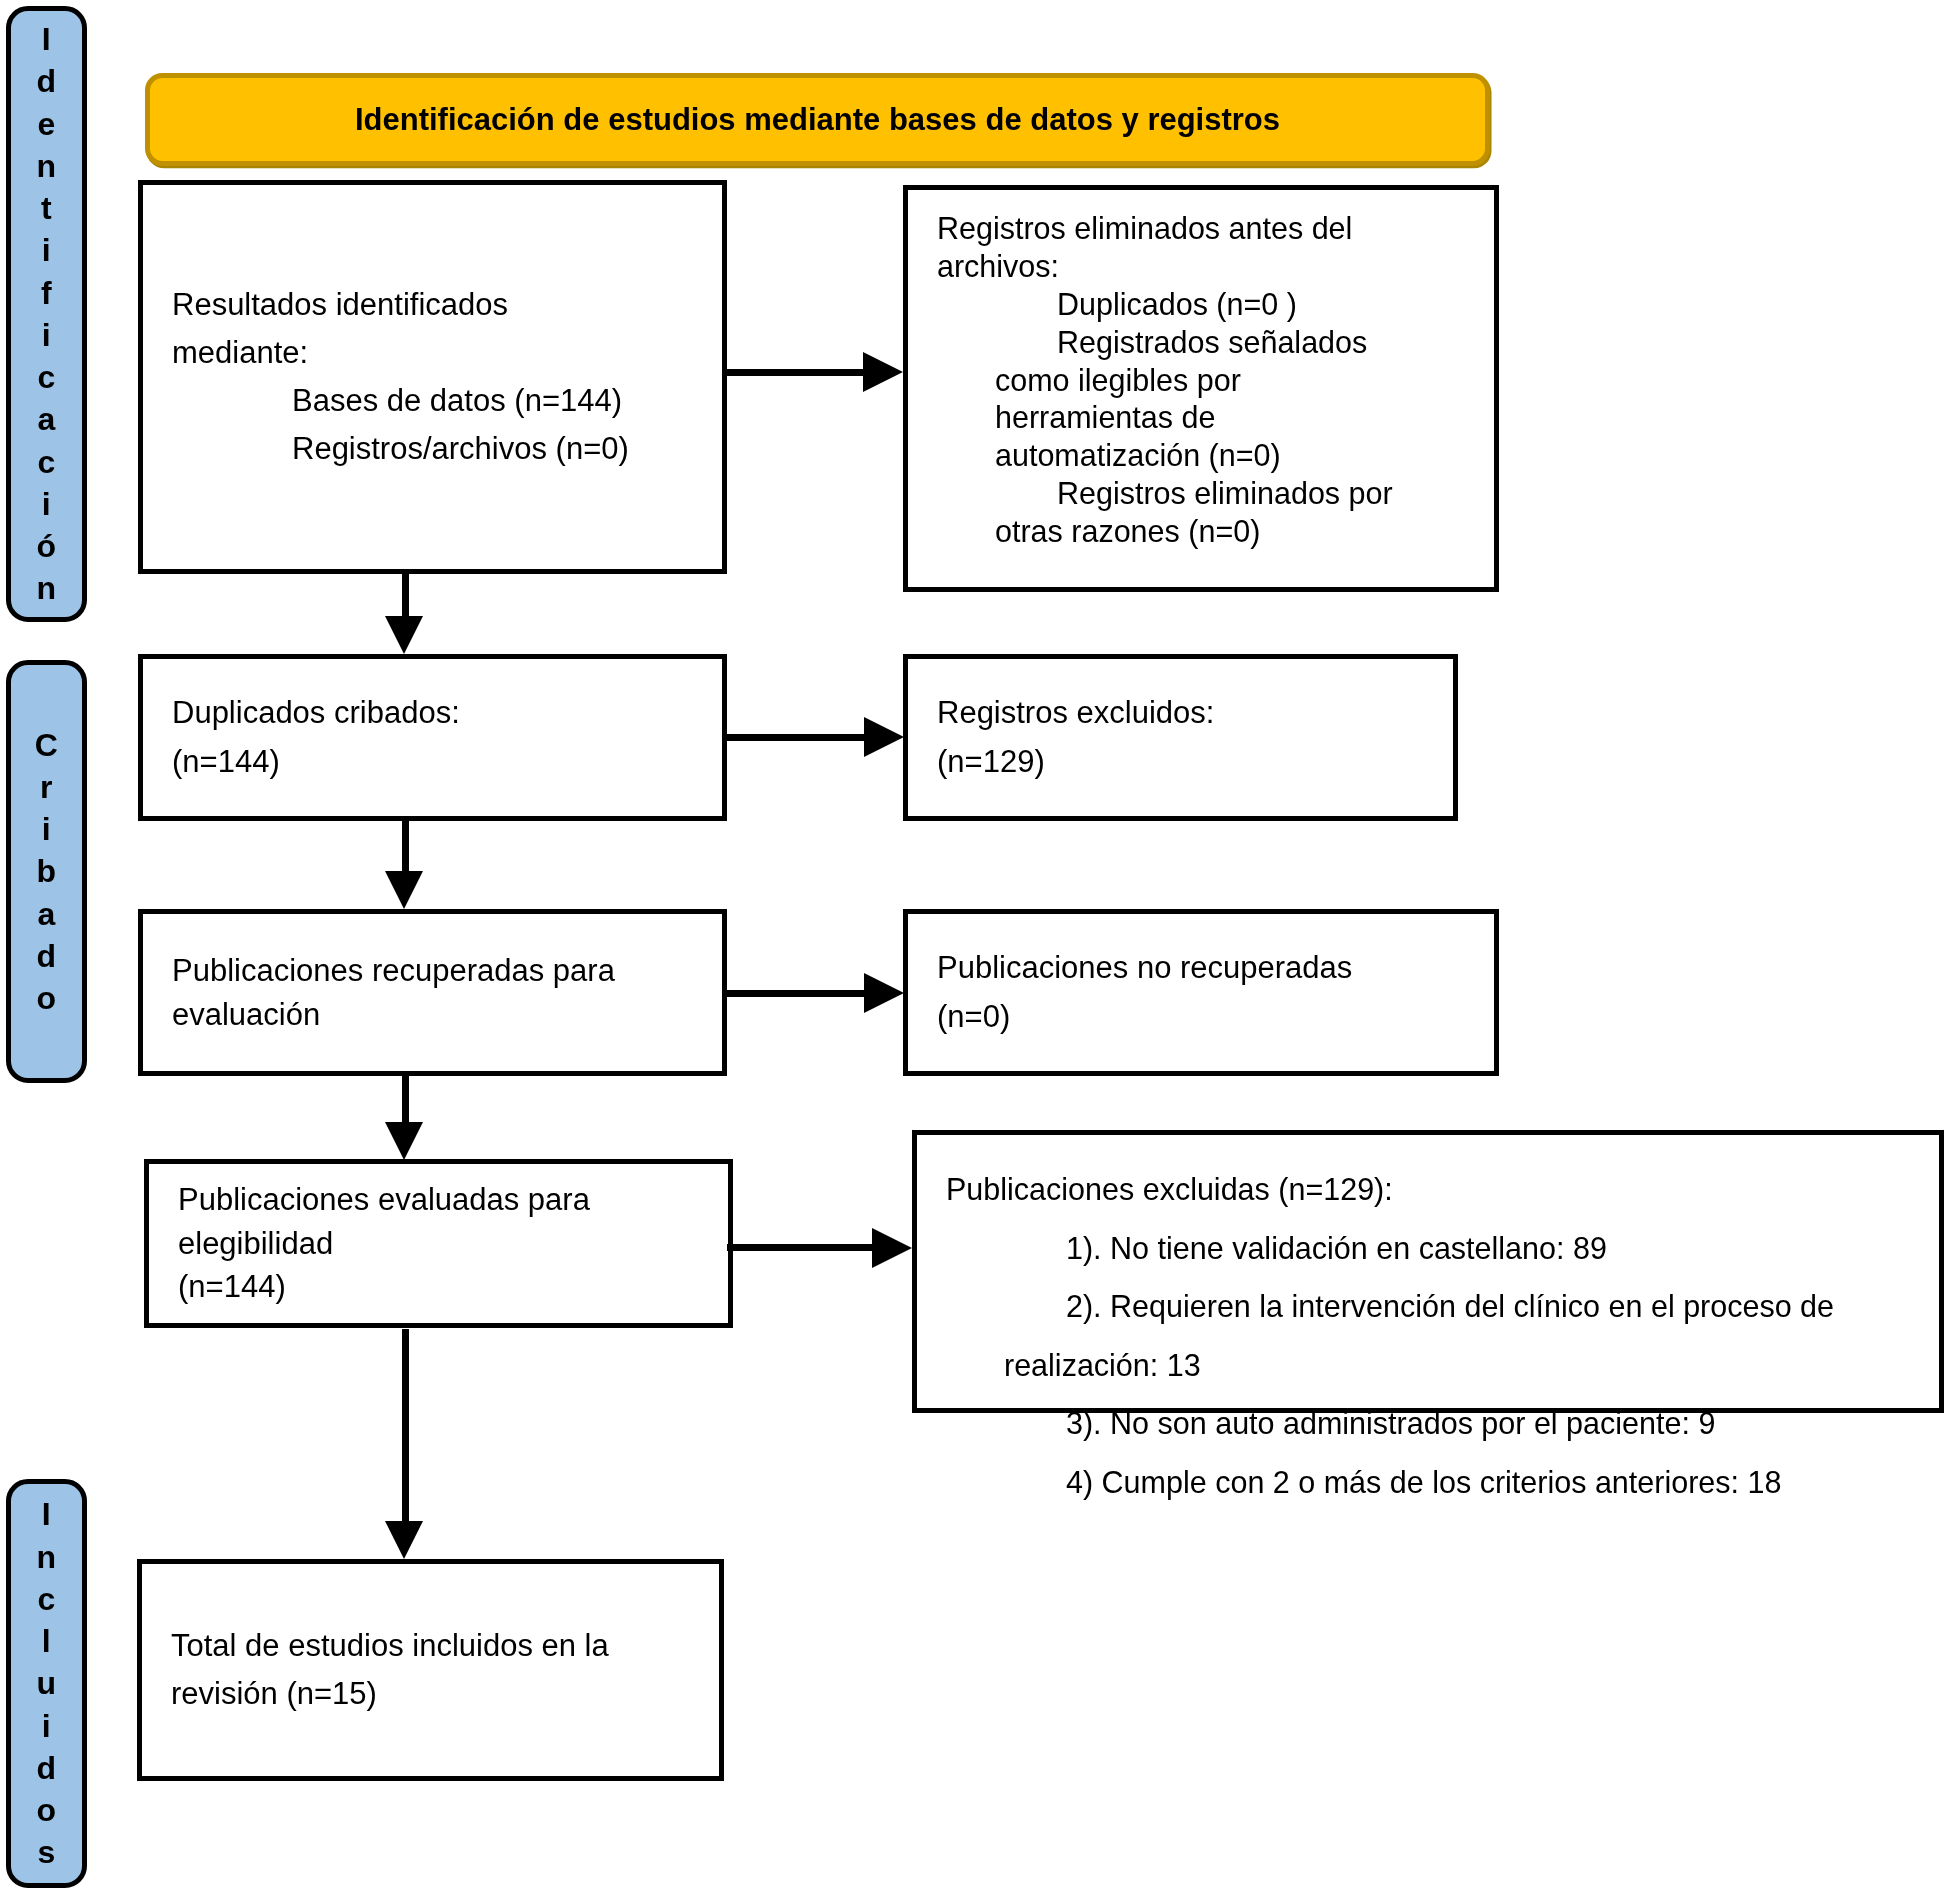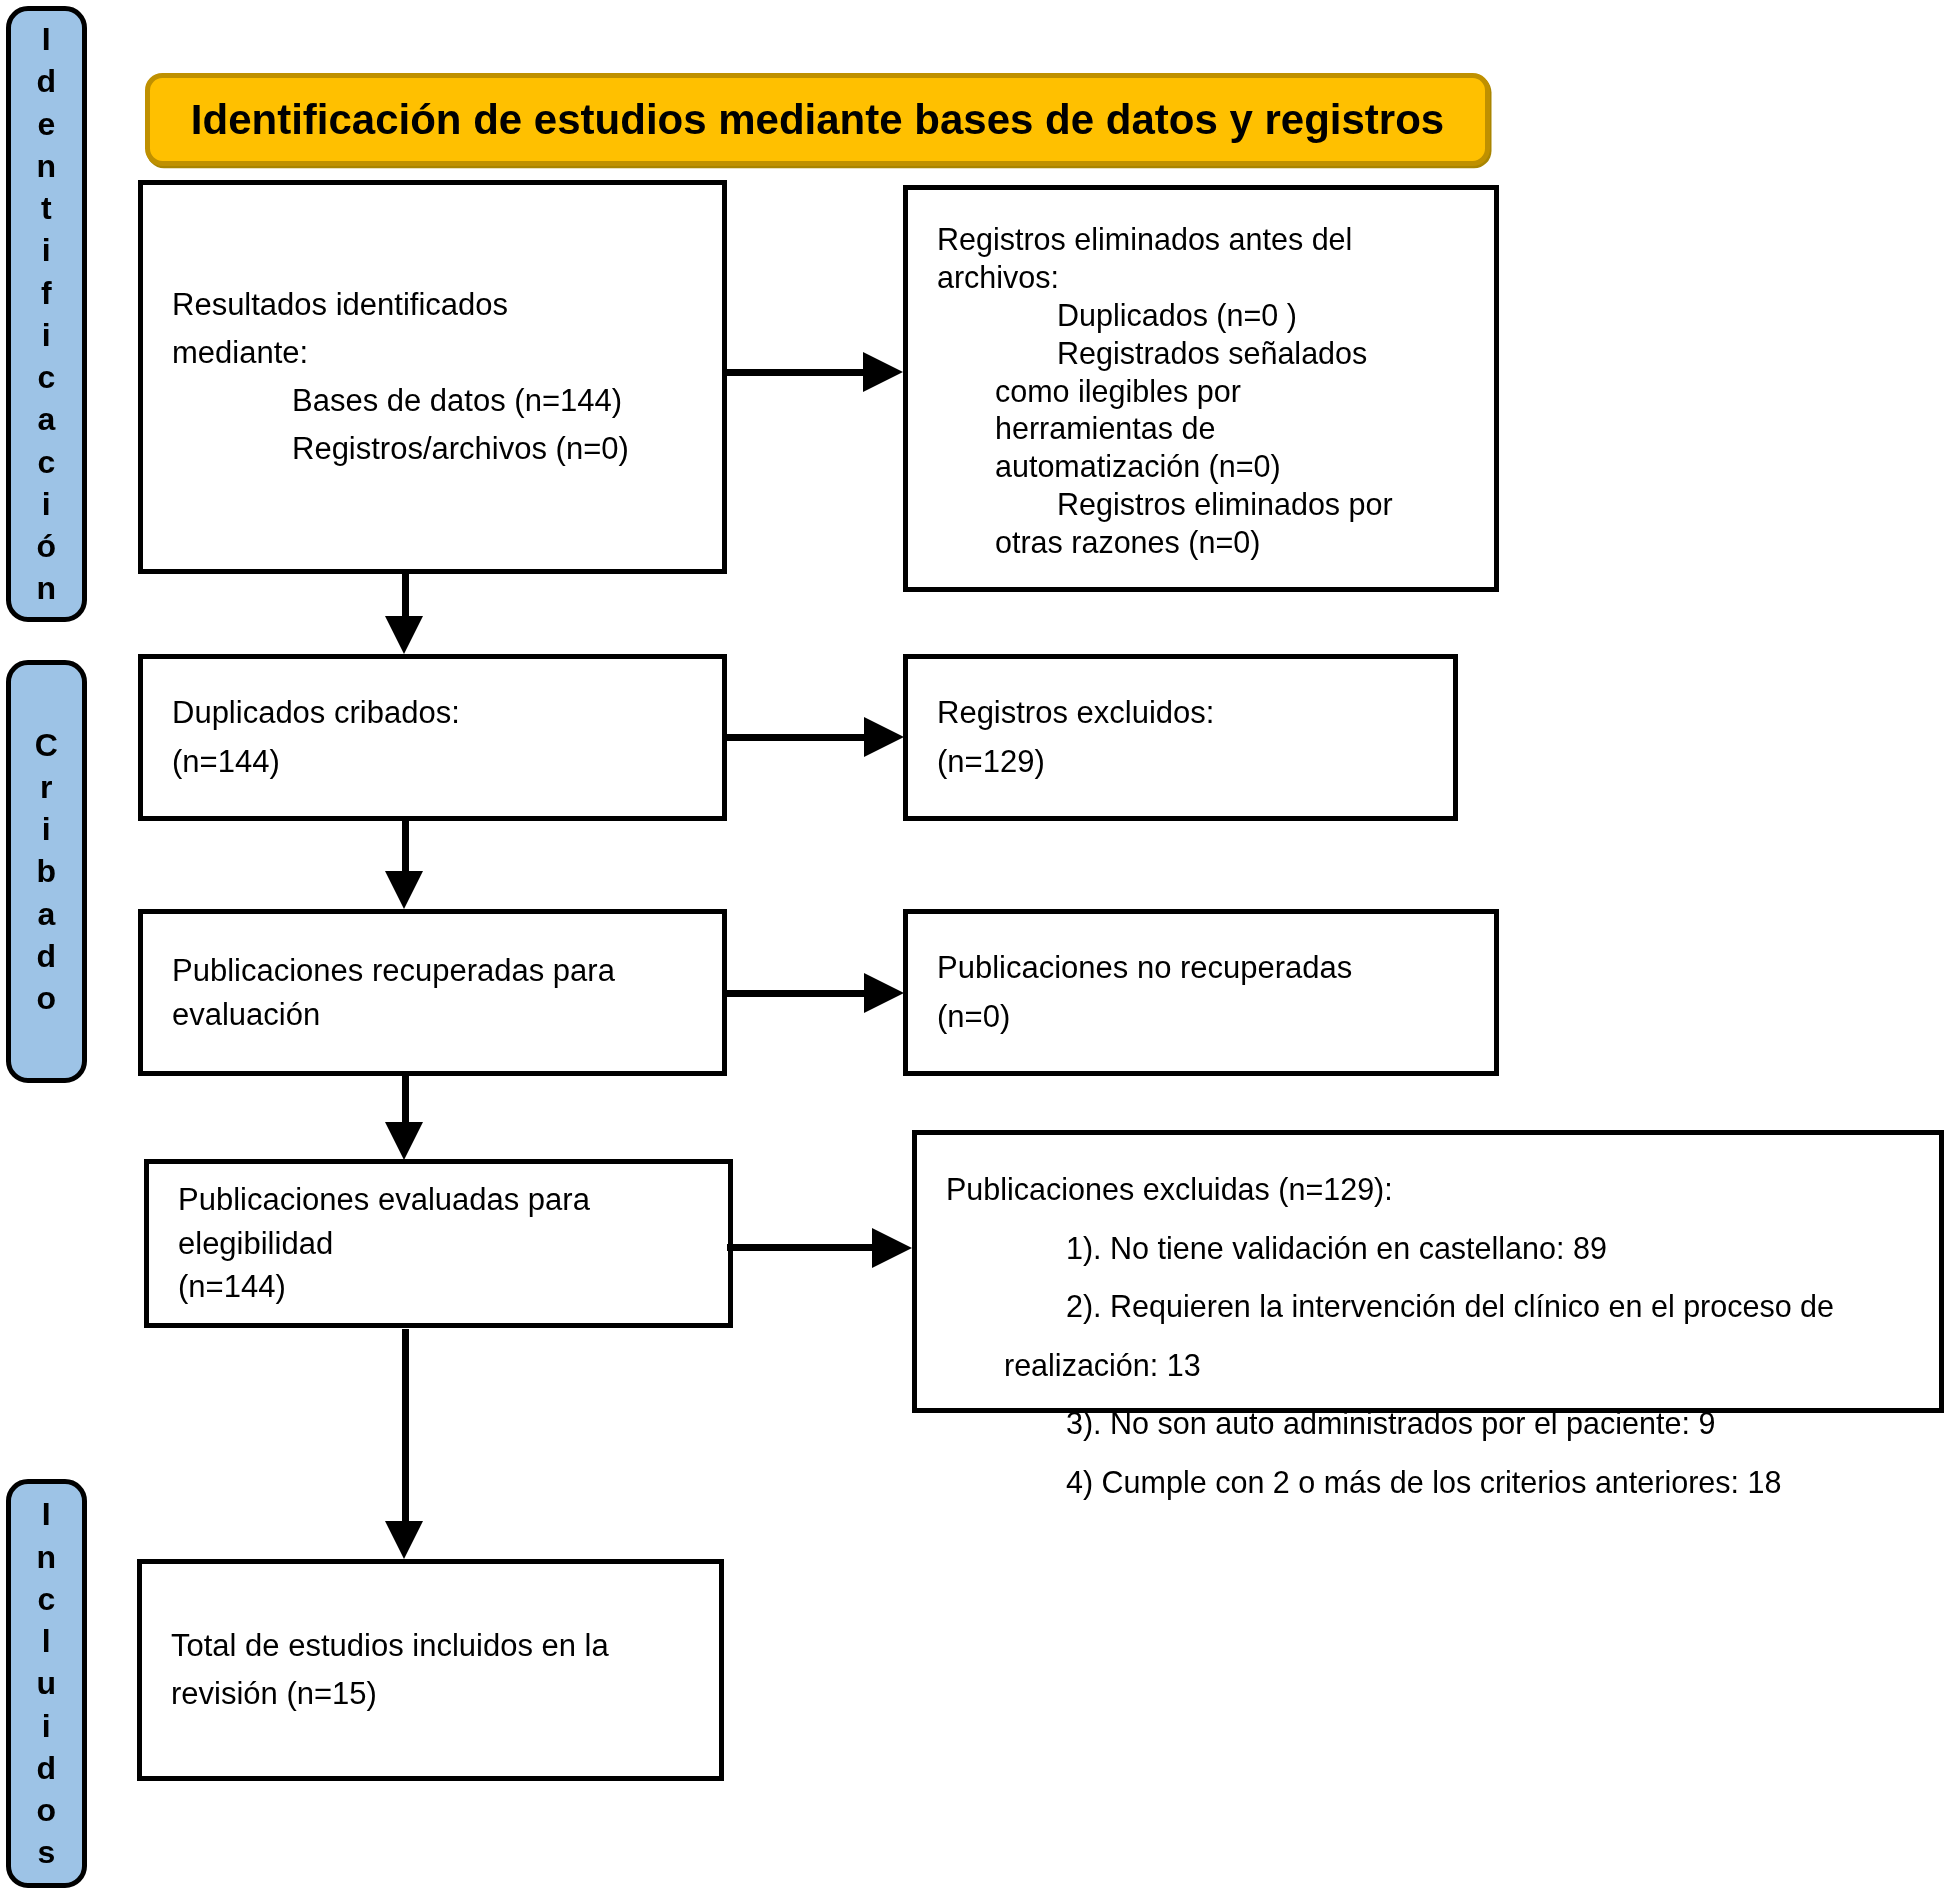--- a/index.html
+++ b/index.html
@@ -18,37 +18,37 @@
   .vertical{white-space:pre-line;}
   #stage-identification{top:5.8px;height:616px;}
   #stage-screening{top:660px;height:423px;}
   #stage-included{top:1479px;height:409px;}
   
   .banner{
     position:absolute;left:145px;top:73px;width:1345px;height:93px;
     background:#FFC000;border:5.1px solid #BF9000;border-radius:17.4px;
     box-sizing:border-box;
     display:flex;align-items:center;justify-content:center;
-    font-weight:bold;font-size:42px;
+    font-weight:bold;font-size:31px;
     box-shadow:1.5px 2.2px 0 #a98500;
   }
   
   .fbox{
     position:absolute;background:#fff;border:5.8px solid #000;
     box-sizing:border-box;
     display:flex;flex-direction:column;justify-content:center;
     padding:14.5px 22px 14.5px 29px;
     font-size:31px;line-height:1.55;
   }
   .fbox .line{white-space:nowrap;}
   .ind0{margin-left:0;}
   .ind1{margin-left:58px;}
   .ind2{margin-left:120px;}
   #box-identified{left:138px;top:180px;width:589px;height:394px;}
-  #box-removed{left:903px;top:185px;width:596px;height:407px;justify-content:center;padding-top:20.4px;line-height:1.24;font-size:30.5px;}
+  #box-removed{left:903px;top:185px;width:596px;height:407px;justify-content:flex-start;padding-top:20.4px;line-height:1.24;font-size:30.5px;}
   #box-screened{left:138px;top:654px;width:589px;height:167px;}
   #box-excluded{left:903px;top:654px;width:555px;height:167px;}
   #box-retrieved{left:138px;top:909px;width:589px;height:167px;line-height:1.4;}
   #box-not-retrieved{left:903px;top:909px;width:596px;height:167px;}
   #box-assessed{left:144px;top:1159px;width:589px;height:169px;line-height:1.4;justify-content:center;}
   #box-reasons{left:912px;top:1130px;width:1032px;height:283px;justify-content:flex-start;padding-top:34px;line-height:1.33;font-size:30.5px;gap:18px;}
   #box-included{left:137px;top:1559px;width:587px;height:222px;}
   
   .hline{position:absolute;height:7.3px;background:#000;}
   .vline{position:absolute;width:6.5px;background:#000;}

